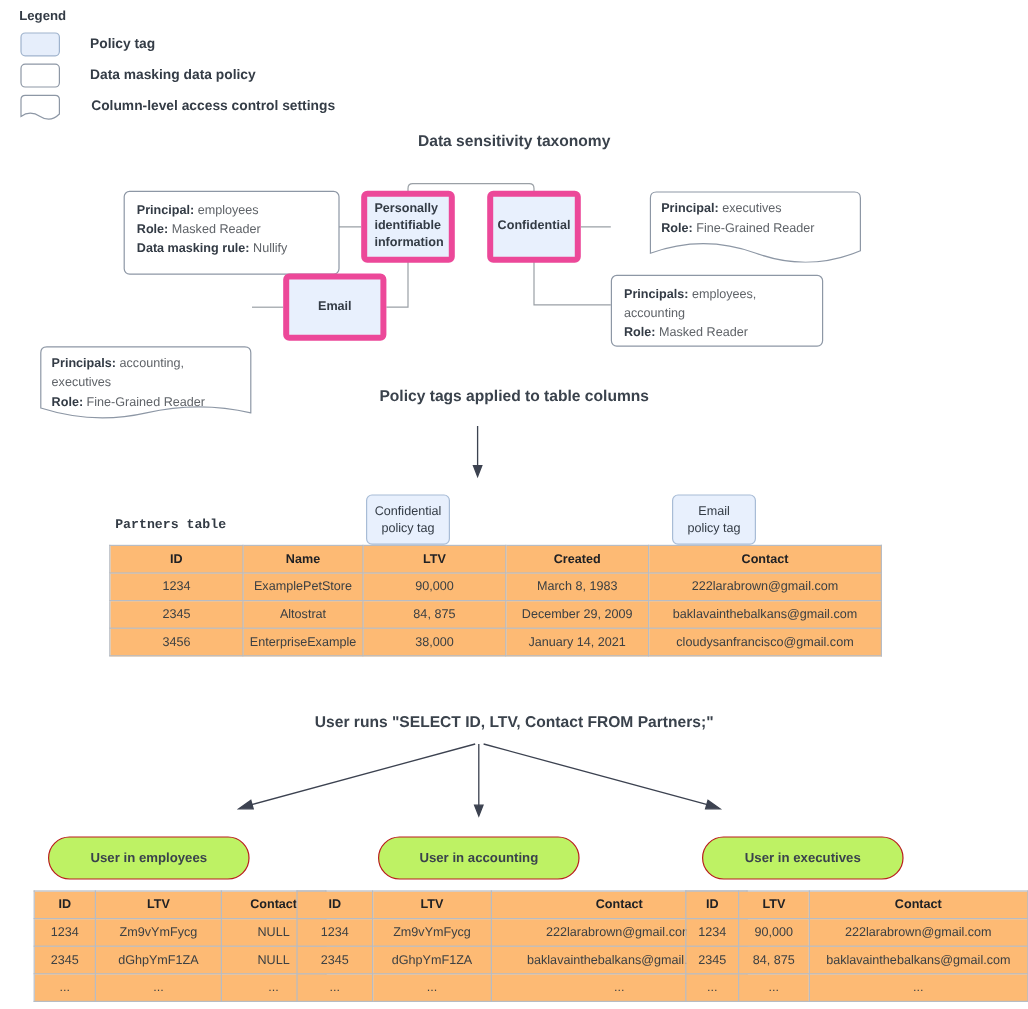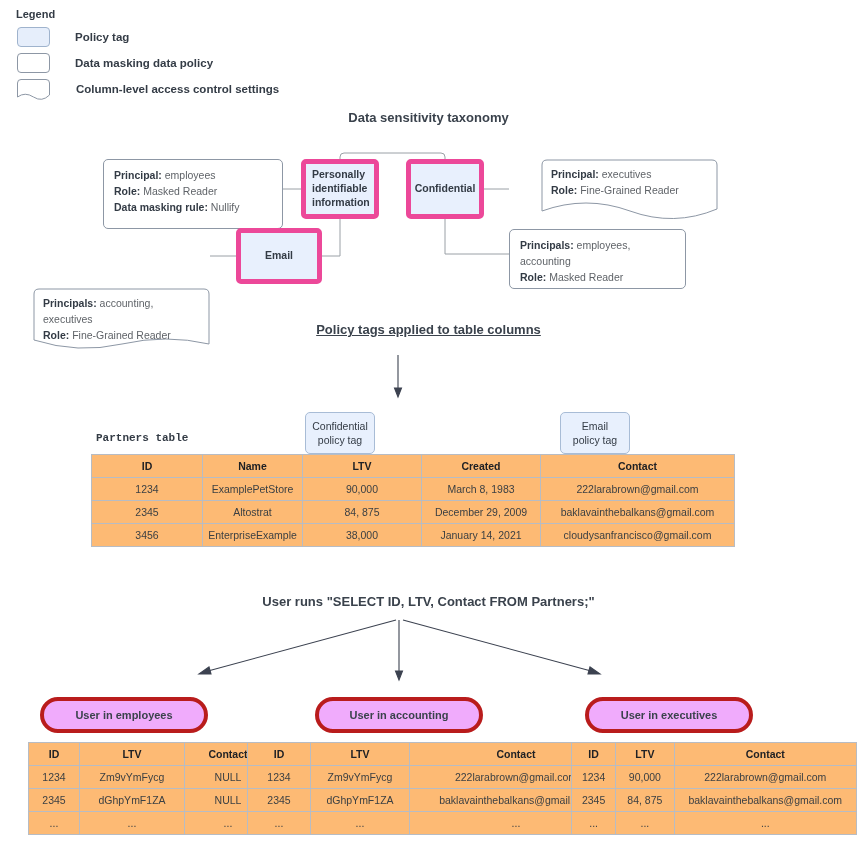--- a/index.html
+++ b/index.html
@@ -50,21 +50,21 @@
     border:1px solid #b7bcc4;
     font-size:10.5px;color:#3c4043;text-align:center;
     padding:5px 4px;font-weight:normal;
     background:#fdba74;
   }
   table.grid th{font-weight:bold;color:#202124;}
   .tbl-label{font-size:11px;font-weight:bold;color:#333b45;font-family:Liberation Mono, monospace;}
 
   
   .pill{
-    border:4px solid #b91c1c;border-radius:60px;background:#f0abfc;
+    border:1px solid #b91c1c;border-radius:60px;background:#bef264;
     box-sizing:border-box;display:flex;align-items:center;justify-content:center;
     font-size:11px;font-weight:bold;color:#3a424c;
   }
 
   
   .chip{
     background:#e8f0fd;border:1px solid #a8bcd6;border-radius:5px;box-sizing:border-box;
     display:flex;align-items:center;justify-content:center;text-align:center;
     font-size:10.5px;color:#333b45;line-height:1.35;
   }
@@ -153,21 +153,21 @@
   <div class="wtext">
     <div><b>Principals:</b><span> accounting, executives</span></div>
     <div><b>Role:</b><span> Fine-Grained Reader</span></div>
   </div>
 </div>
 
 <div class="abs tagbox" style="left:236px;top:228px;width:86px;height:56px;">
   <span>Email</span>
 </div>
 
-<div class="abs heading" style="left:0;top:322px;width:857px;text-decoration:underline;">Policy tags applied to table columns</div>
+<div class="abs heading" style="left:0;top:322px;width:857px;">Policy tags applied to table columns</div>
 
 <svg class="abs" style="left:370px;top:355px;" width="60" height="45">
   <g stroke="#3c4250" stroke-width="1.1" fill="#3c4250">
     <line x1="28" y1="0" x2="28" y2="36"></line>
     <path d="M24.5 33 L28 42 L31.5 33 Z"></path>
   </g>
 </svg>
 
 <div class="abs tbl-label" style="left:96px;top:432px;">Partners table</div>
 

